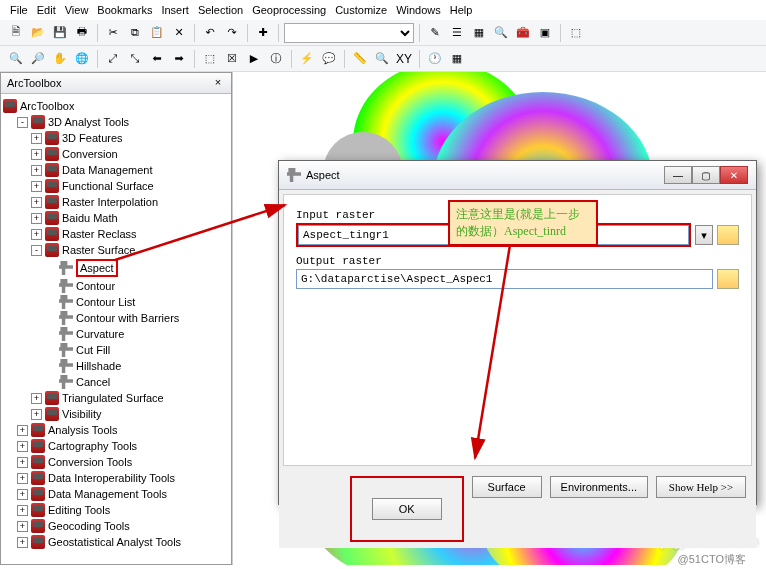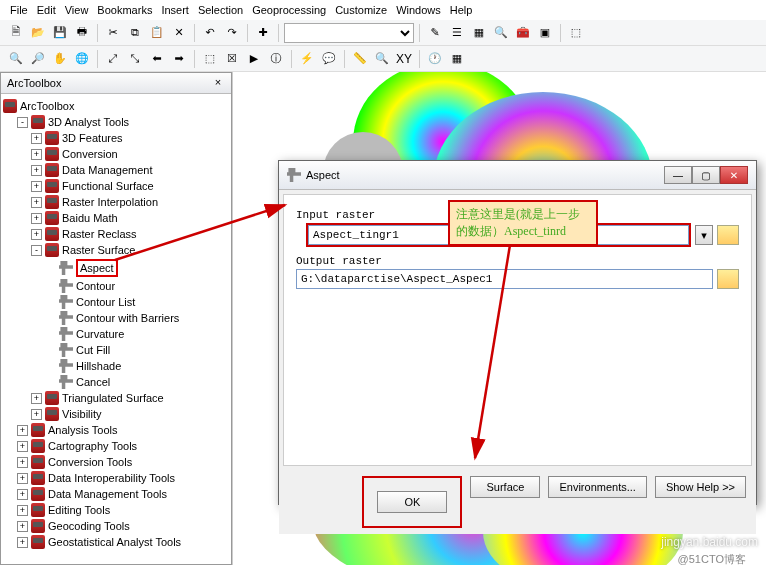--- a/index.html
+++ b/index.html
@@ -35,21 +35,21 @@
 .dlg-body { position: relative; padding: 10px 12px; background: #fff; height: 272px; margin: 4px; border: 1px solid #ccc; }
 .dlg-label { font-family: "Courier New", monospace; font-size: 11px; margin-top: 4px; }
 .dlg-input-row { display: flex; align-items: center; gap: 4px; margin-top: 2px; }
 .dlg-input { flex: 1; border: 1px solid #7a9; height: 20px; padding: 2px 4px; font-family: "Courier New", monospace; font-size: 11px; background: #fff; }
 .dlg-dropdown { width: 18px; height: 20px; border: 1px solid #888; background: linear-gradient(#f5f5f5,#ddd); display: flex; align-items: center; justify-content: center; cursor: pointer; }
 .dlg-folder { width: 22px; height: 20px; border: 1px solid #aa8; background: linear-gradient(#fe9,#fc6); cursor: pointer; }
 .dlg-buttons { display: flex; justify-content: flex-end; gap: 8px; padding: 6px 10px; background: #f0f0f0; }
 .dlg-btn { min-width: 70px; height: 22px; border: 1px solid #888; background: linear-gradient(#fefefe,#e2e2e2); cursor: pointer; padding: 0 10px; font-size: 11px; }
 .annotation { position: absolute; border: 2px solid #c00; background: #ffe8b8; padding: 4px 6px; font-size: 12px; color: #4a2; font-family: "SimSun", serif; z-index: 105; }
 .arrow { position: absolute; z-index: 102; pointer-events: none; }
-.ok-highlight { border: 2px solid #c00; padding: 13px; }
+.ok-highlight { border: 2px solid #c00; padding: 20px; }
 .watermark { position: absolute; right: 8px; bottom: 4px; color: rgba(255,255,255,0.85); font-size: 12px; z-index: 50; text-align: right; text-shadow: 0 0 3px rgba(0,0,0,0.5); }
 .watermark2 { position: absolute; right: 20px; bottom: 2px; color: #888; font-size: 11px; z-index: 51; }
 .baidu-wm { position: absolute; right: 60px; bottom: 28px; color: rgba(255,255,255,0.6); font-size: 26px; font-weight: bold; z-index: 49; font-style: italic; letter-spacing: -1px; }
 </style>
 </head>
 <body>
 
 <div class="menubar" id="menubar">
     <span>File</span>
     <span>Edit</span>
@@ -338,39 +338,39 @@
     </div>
     <div class="dlg-winbtns">
       <span class="dlg-winbtn">—</span>
       <span class="dlg-winbtn">▢</span>
       <span class="dlg-winbtn close">✕</span>
     </div>
   </div>
   <div class="dlg-body">
     <div class="dlg-label">Input raster</div>
     <div class="dlg-input-row">
-      <div style="border:2px solid #c00;flex:1;display:flex;margin-left:10px;">
+      <div style="border:2px solid #c00;flex:1;display:flex;">
         <input class="dlg-input" style="border-color: rgb(122, 154, 200);" value="Aspect_tingr1">
       </div>
       <span class="dlg-dropdown">▾</span>
       <span class="dlg-folder"></span>
     </div>
     <div class="dlg-label" style="margin-top:8px;">Output raster</div>
     <div class="dlg-input-row">
       <input class="dlg-input" style="border-color: rgb(122, 154, 200);" value="G:\dataparctise\Aspect_Aspec1">
       <span class="dlg-folder"></span>
     </div>
   </div>
   <div class="dlg-buttons">
     <span class="ok-highlight">
       <button class="dlg-btn">OK</button>
     </span>
     <button class="dlg-btn">Surface</button>
     <button class="dlg-btn" style="min-width:90px;">Environments...</button>
-    <button class="dlg-btn" style="min-width:90px;">Show Help &gt;&gt;</button>
+    <button class="dlg-btn" style="min-width:90px;font-family:Liberation Serif, serif;">Show Help &gt;&gt;</button>
   </div>
 </div>
 
 <div class="annotation" style="left:448px;top:200px;width:150px;line-height:1.4;">注意这里是(就是上一步的数据）Aspect_tinrd</div>
 
 <svg class="arrow" style="left:100px;top:150px;width:200px;height:120px;">
   <defs>
       <marker id="ah1" markerWidth="10" markerHeight="10" refX="8" refY="3" orient="auto">
         <path d="M0,0 L0,6 L9,3 z" fill="#c00"></path>
       </marker>

